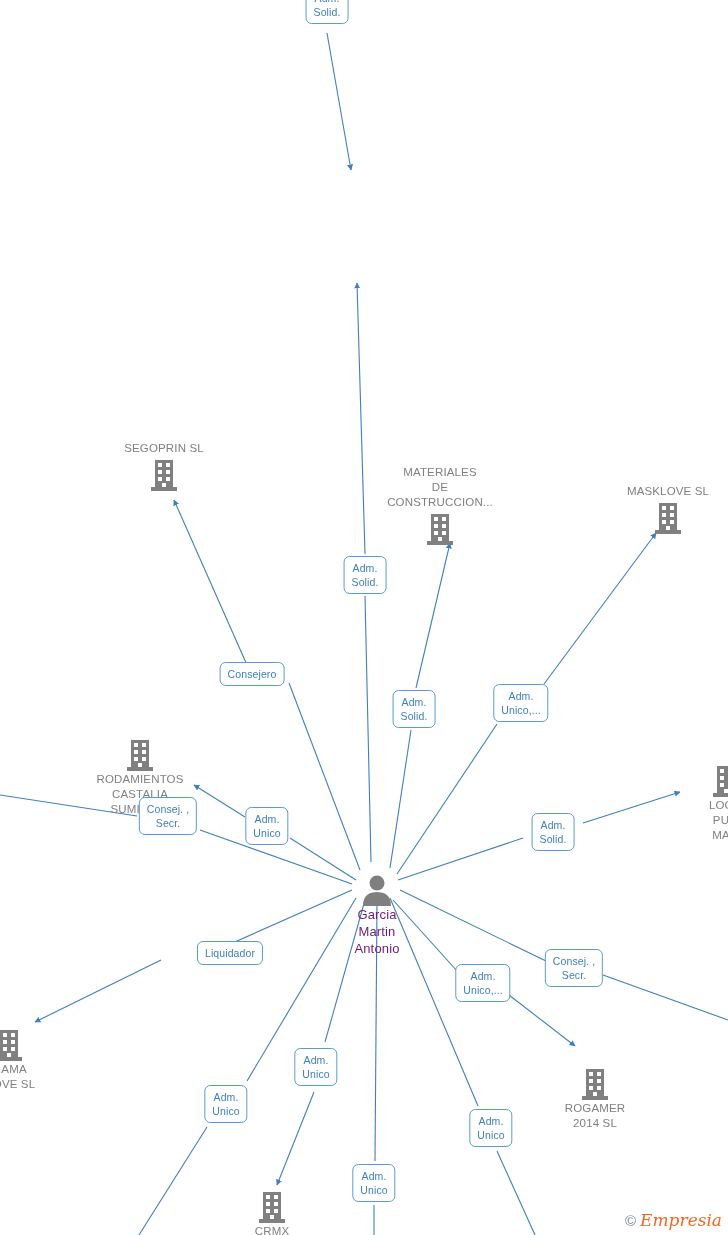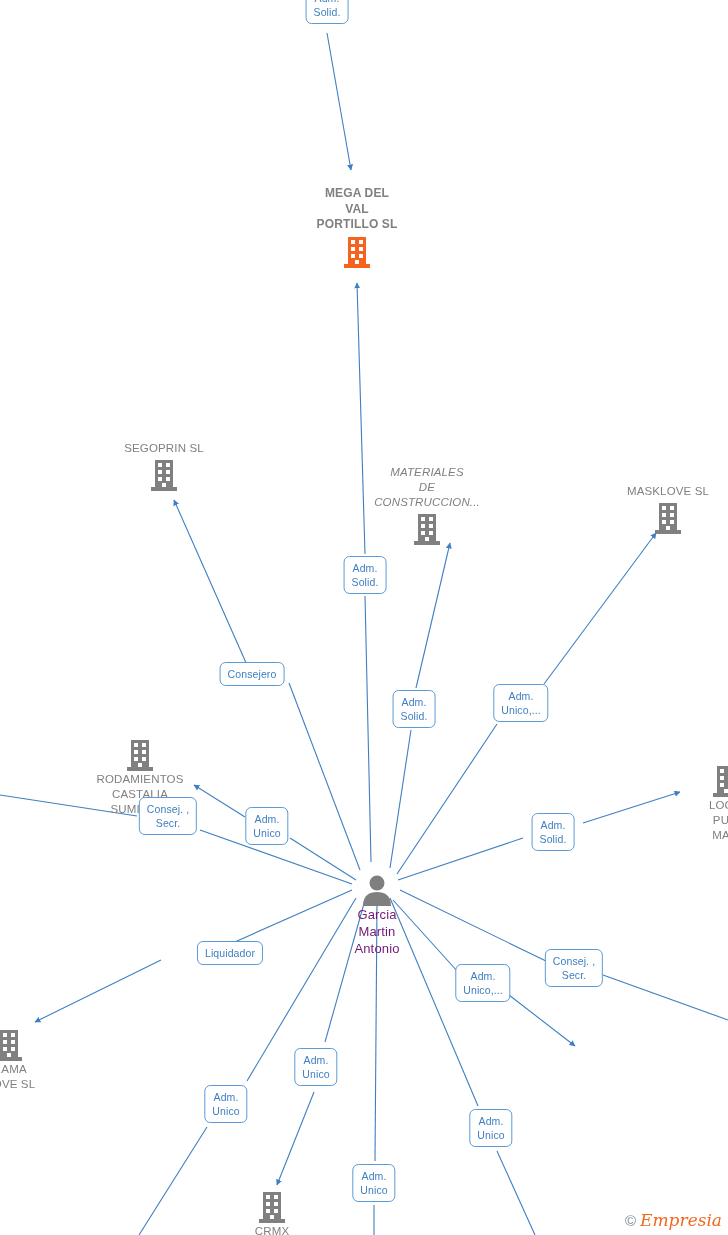--- a/index.html
+++ b/index.html
@@ -154,61 +154,41 @@
       <path d="M 207 1127 L 139 1235"></path>
 
       <path d="M 377 902 L 375 1161"></path>
       <path d="M 374 1205 L 374 1235"></path>
 
       <path d="M 390 898 L 478 1106"></path>
       <path d="M 497 1151 L 535 1235"></path>
     </g>
   </svg>
 
-  <div class="node label-above focus" style="left:357px; top:186px;">
-    <span class="caption">MEGA DEL
-VAL
-PORTILLO  SL</span>
-    <span class="glyph">
-      <svg width="30" height="34" viewBox="0 0 30 34" xmlns="http://www.w3.org/2000/svg">
-        <rect x="6" y="2" width="18" height="27" fill="#f4641e"></rect>
-        <rect x="2" y="29" width="26" height="4" fill="#f4641e"></rect>
-        <g fill="#ffffff">
-          <rect x="9" y="5" width="4" height="4"></rect>
-            <rect x="17" y="5" width="4" height="4"></rect>
-          <rect x="9" y="12" width="4" height="4"></rect>
-            <rect x="17" y="12" width="4" height="4"></rect>
-          <rect x="9" y="19" width="4" height="4"></rect>
-            <rect x="17" y="19" width="4" height="4"></rect>
-          <rect x="13" y="25" width="4" height="4"></rect>
-        </g>
-      </svg>
-    </span>
-  </div>
 
   <div class="node label-above" style="left:164px; top:441px;">
     <span class="caption">SEGOPRIN  SL</span>
     <span class="glyph">
       <svg width="30" height="34" viewBox="0 0 30 34" xmlns="http://www.w3.org/2000/svg">
         <rect x="6" y="2" width="18" height="27" fill="#808080"></rect>
         <rect x="2" y="29" width="26" height="4" fill="#808080"></rect>
         <g fill="#ffffff">
           <rect x="9" y="5" width="4" height="4"></rect>
             <rect x="17" y="5" width="4" height="4"></rect>
           <rect x="9" y="12" width="4" height="4"></rect>
             <rect x="17" y="12" width="4" height="4"></rect>
           <rect x="9" y="19" width="4" height="4"></rect>
             <rect x="17" y="19" width="4" height="4"></rect>
           <rect x="13" y="25" width="4" height="4"></rect>
         </g>
       </svg>
     </span>
   </div>
 
-  <div class="node label-above" style="left:427px; top:465px;font-style:italic;">
+  <div class="node label-above" style="left:440px; top:465px;">
     <span class="caption">MATERIALES
 DE
 CONSTRUCCION...</span>
     <span class="glyph">
       <svg width="30" height="34" viewBox="0 0 30 34" xmlns="http://www.w3.org/2000/svg">
         <rect x="6" y="2" width="18" height="27" fill="#808080"></rect>
         <rect x="2" y="29" width="26" height="4" fill="#808080"></rect>
         <g fill="#ffffff">
           <rect x="9" y="5" width="4" height="4"></rect>
             <rect x="17" y="5" width="4" height="4"></rect>
@@ -308,20 +288,39 @@
           <rect x="9" y="19" width="4" height="4"></rect>
             <rect x="17" y="19" width="4" height="4"></rect>
           <rect x="13" y="25" width="4" height="4"></rect>
         </g>
       </svg>
     </span>
     <span class="caption">...AMA
 ...OVE SL</span>
   </div>
 
+  <div class="node label-below" style="left:595px; top:1067px;">
+    <span class="glyph">
+      <svg width="30" height="34" viewBox="0 0 30 34" xmlns="http://www.w3.org/2000/svg">
+        <rect x="6" y="2" width="18" height="27" fill="#808080"></rect>
+        <rect x="2" y="29" width="26" height="4" fill="#808080"></rect>
+        <g fill="#ffffff">
+          <rect x="9" y="5" width="4" height="4"></rect>
+            <rect x="17" y="5" width="4" height="4"></rect>
+          <rect x="9" y="12" width="4" height="4"></rect>
+            <rect x="17" y="12" width="4" height="4"></rect>
+          <rect x="9" y="19" width="4" height="4"></rect>
+            <rect x="17" y="19" width="4" height="4"></rect>
+          <rect x="13" y="25" width="4" height="4"></rect>
+        </g>
+      </svg>
+    </span>
+    <span class="caption">ROGAMER
+2014  SL</span>
+  </div>
 
   <div class="node label-below" style="left:272px; top:1190px;">
     <span class="glyph">
       <svg width="30" height="34" viewBox="0 0 30 34" xmlns="http://www.w3.org/2000/svg">
         <rect x="6" y="2" width="18" height="27" fill="#808080"></rect>
         <rect x="2" y="29" width="26" height="4" fill="#808080"></rect>
         <g fill="#ffffff">
           <rect x="9" y="5" width="4" height="4"></rect>
             <rect x="17" y="5" width="4" height="4"></rect>
           <rect x="9" y="12" width="4" height="4"></rect>

